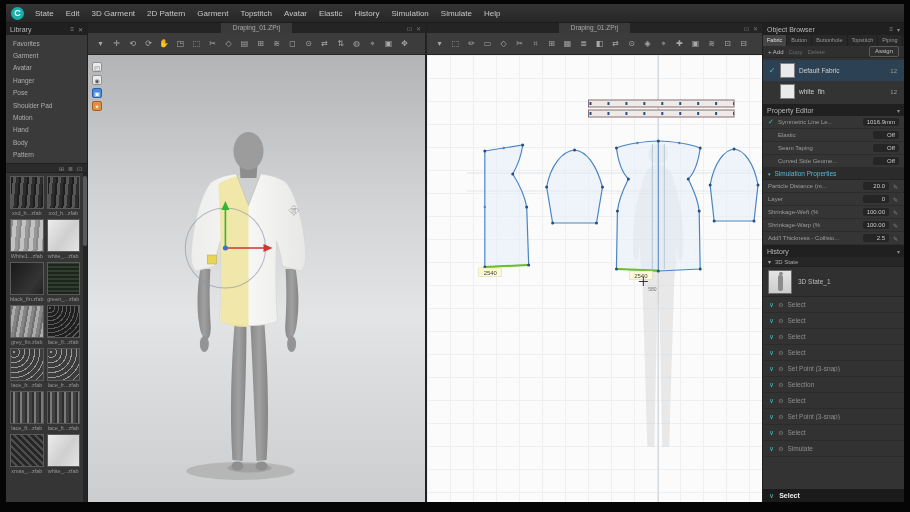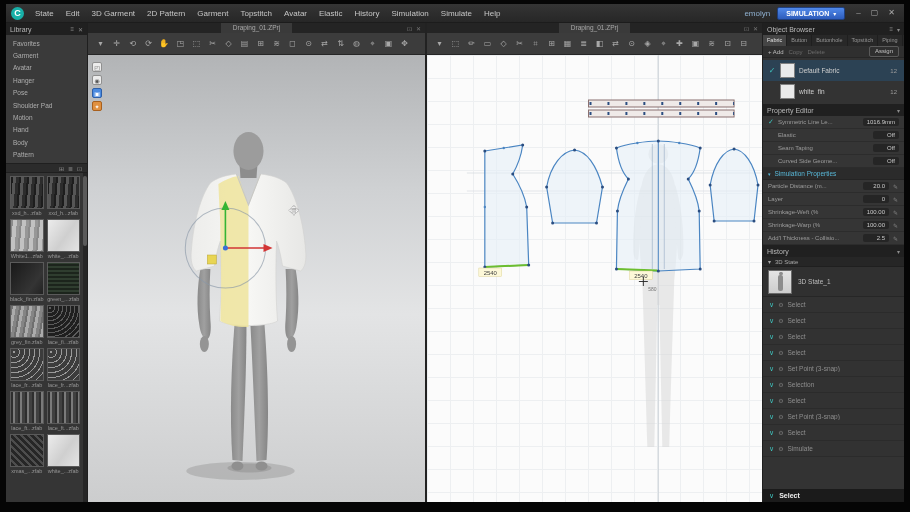--- a/index.html
+++ b/index.html
@@ -115,32 +115,20 @@
         <div class="menu-item">3D Garment</div>
         <div class="menu-item">2D Pattern</div>
         <div class="menu-item">Garment</div>
         <div class="menu-item">Topstitch</div>
         <div class="menu-item">Avatar</div>
         <div class="menu-item">Elastic</div>
         <div class="menu-item">History</div>
         <div class="menu-item">Simulation</div>
         <div class="menu-item">Simulate</div>
         <div class="menu-item">Help</div>
-    <div class="mb-right">
-      <span class="user">emolyn</span>
-      <div class="sim-btn">
-        <span>SIMULATION</span>
-        <span class="chev">▾</span>
-      </div>
-      <div class="win-ctls">
-        <span class="win-ctl">–</span>
-            <span class="win-ctl">▢</span>
-            <span class="win-ctl">✕</span>
-      </div>
-    </div>
   </div>
 
   <div class="main">
 
     <div class="left-panel">
       <div class="panel-header">
         <span>Library</span>
         <span class="ph-icons">
           <span>≡</span>
           <span>✕</span>

